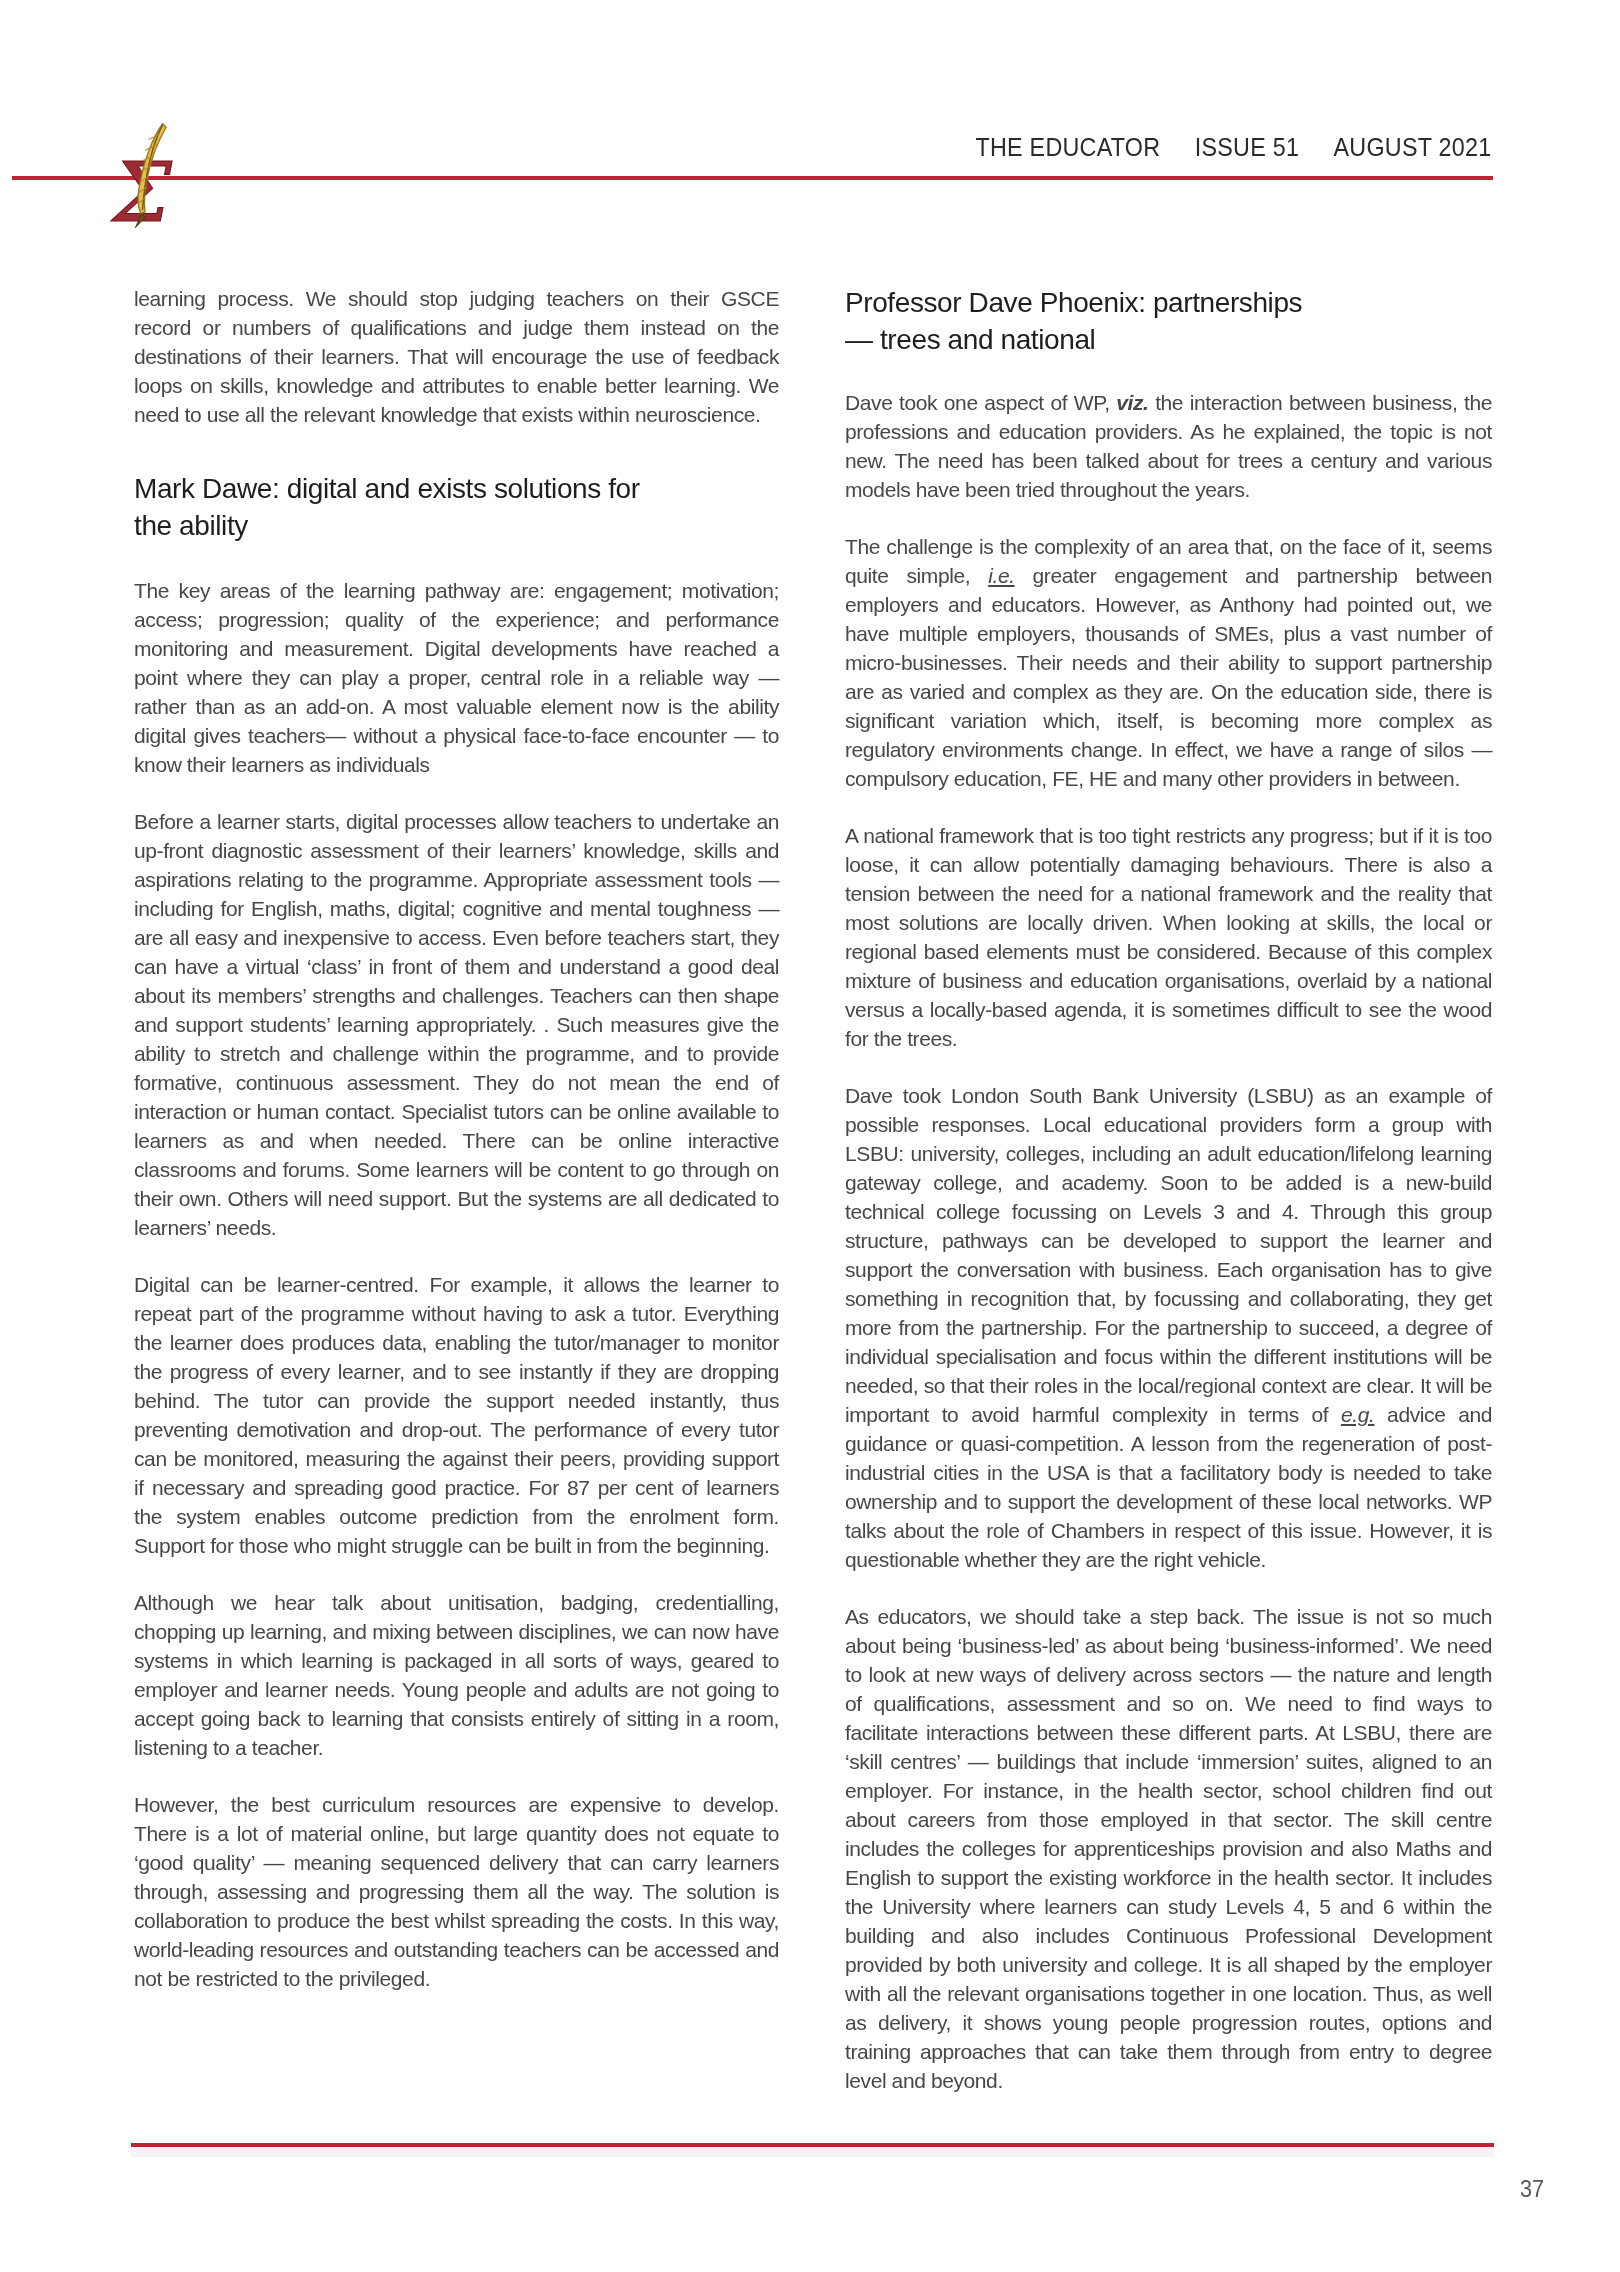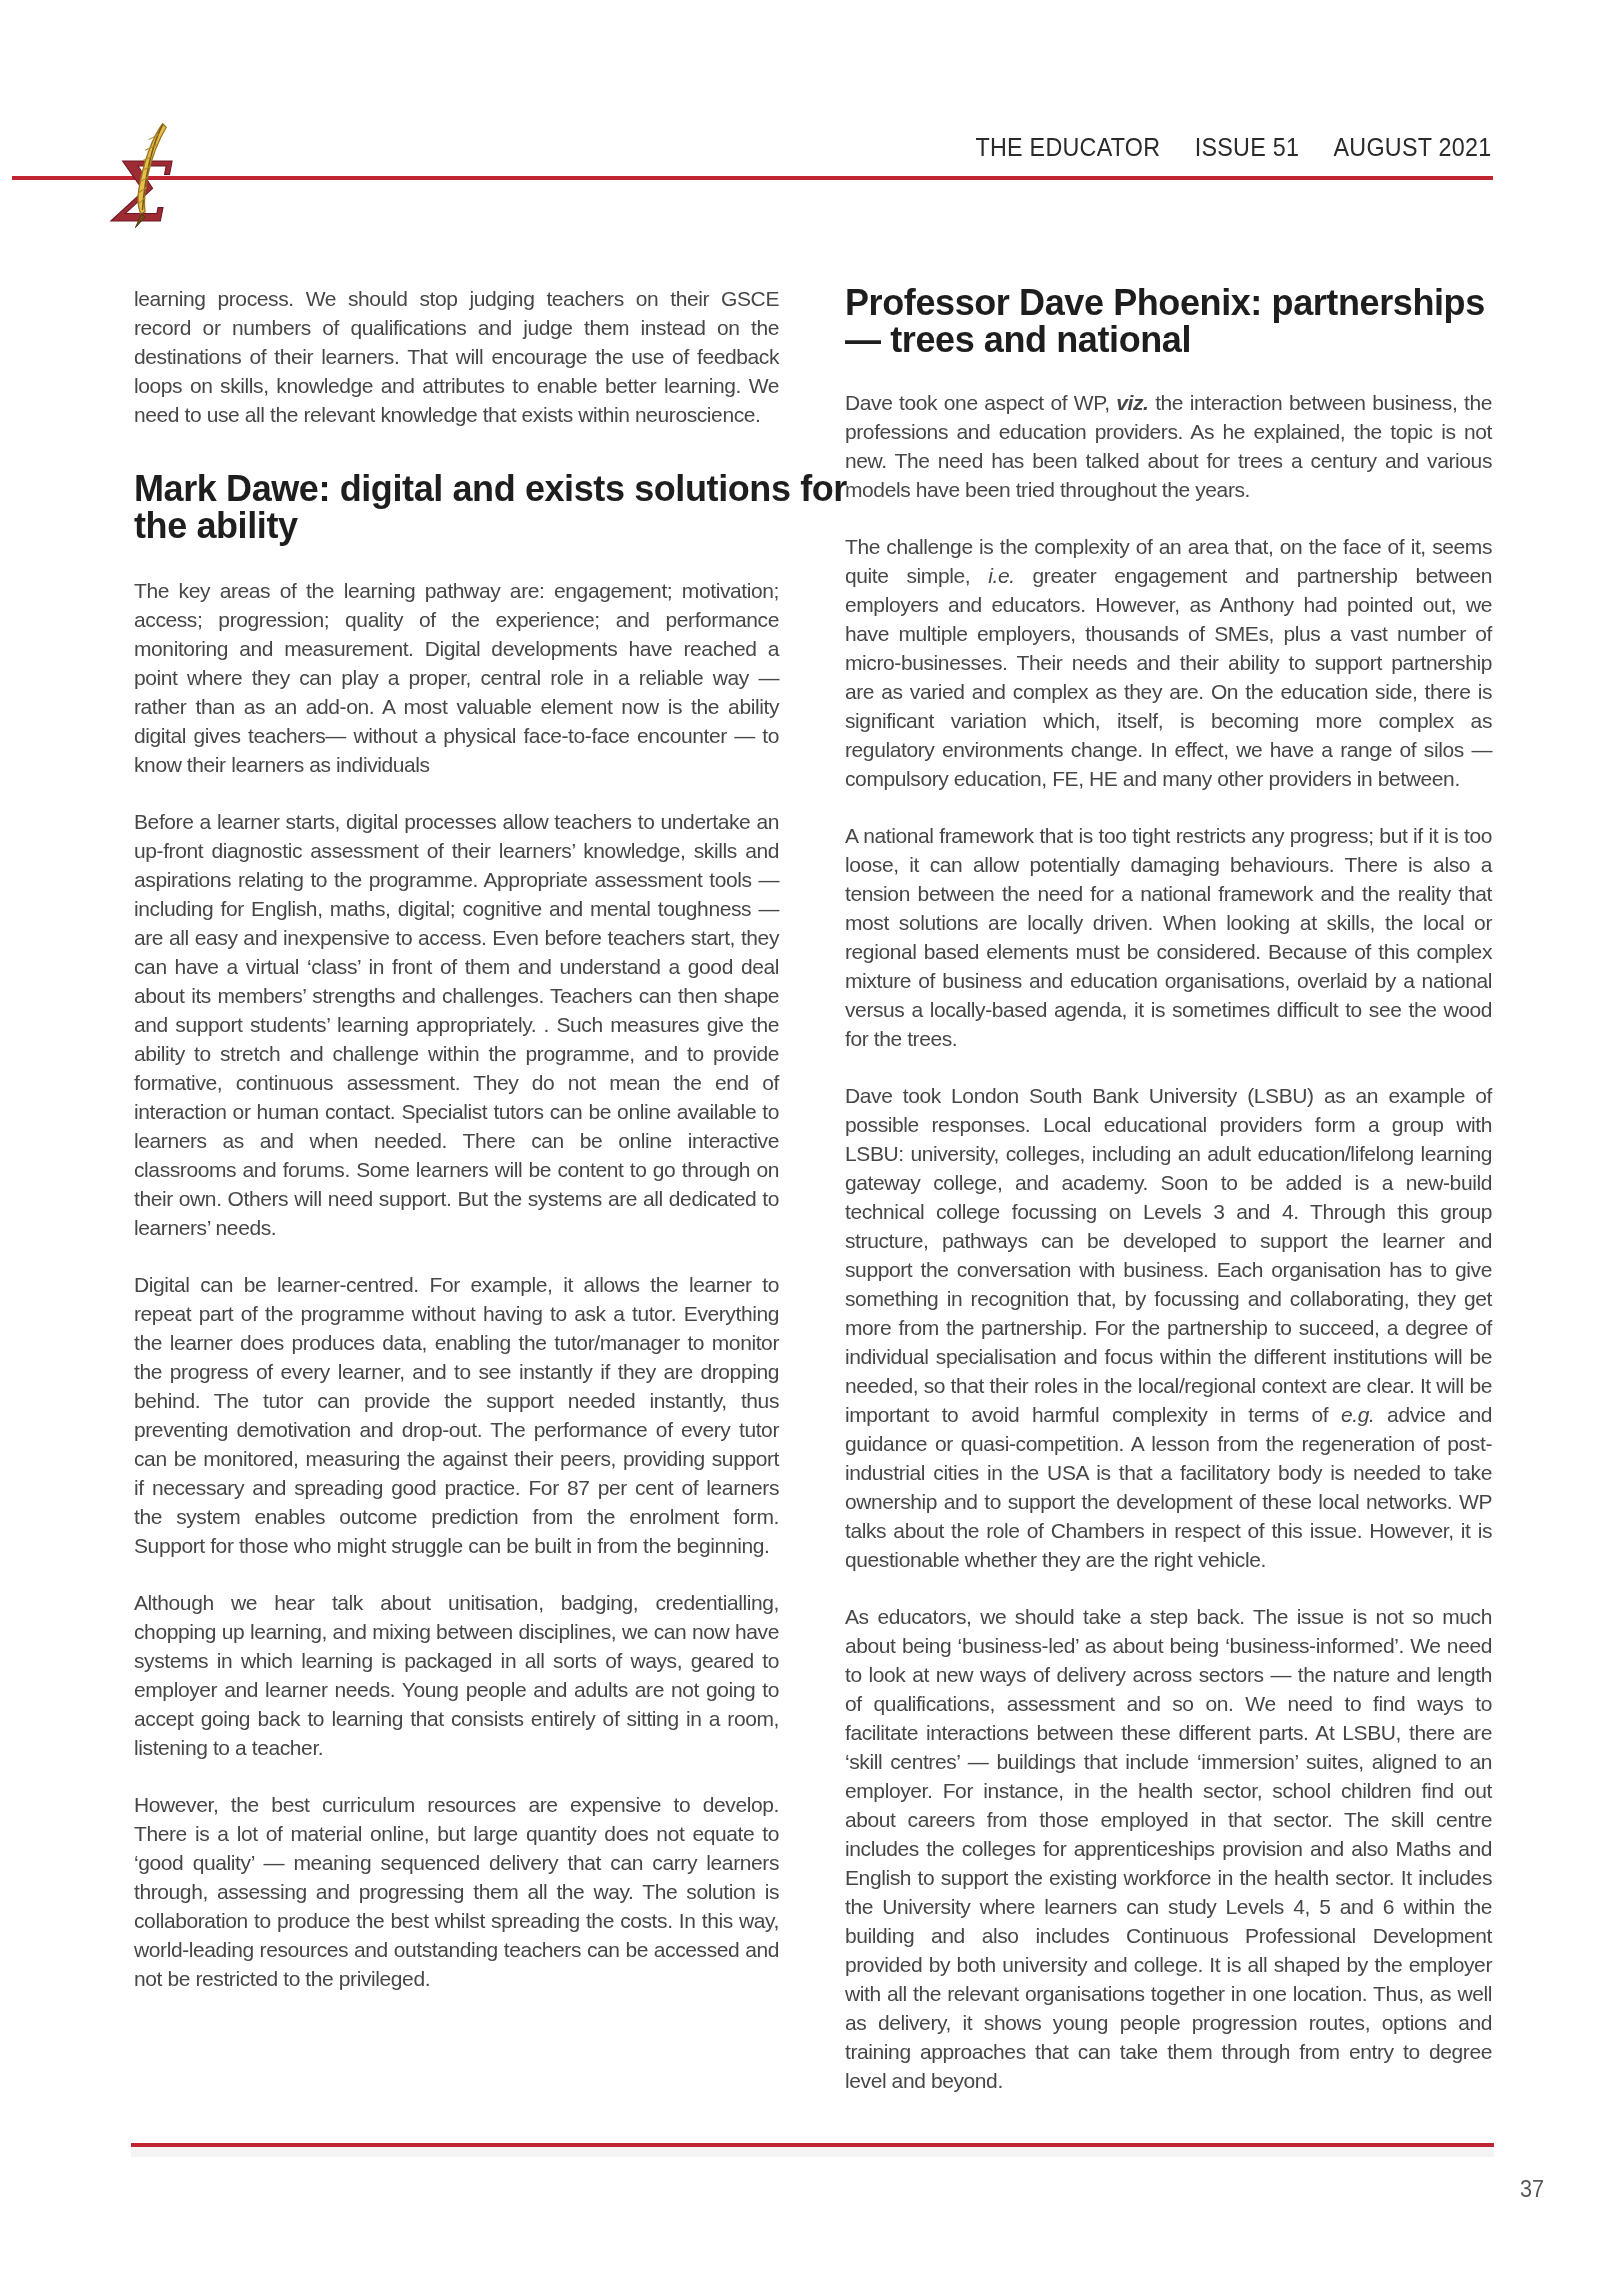--- a/index.html
+++ b/index.html
@@ -20,27 +20,27 @@
     transform:scaleX(0.88); transform-origin:100% 50%; white-space:nowrap; z-index:1;
   }
   .col {
     position:absolute; top:284px; text-align:justify;
     color:#474747; font-size:21px; line-height:29px; letter-spacing:-0.4px;
   }
   .col-left  { left:134px; width:645px; }
   .col-right { left:845px; width:647px; }
   .col p { margin:0 0 28px 0; }
   .col h2 {
-    margin:0; font-size:36px; line-height:37px; color:#1e1e1e;
-    letter-spacing:-0.4px; font-weight:700; text-align:left;
+    margin:0; font-size:28px; line-height:37px; color:#1e1e1e;
+    letter-spacing:-0.4px; font-weight:400; text-align:left;
   }
   .col-left  h2 { margin:41px 0 32px 0; }
   .col-right h2 { margin:0 0 30px 0; }
   .hline { display:block; white-space:nowrap; }
-  .seg-i  { font-style:italic; }
+  .seg-i  { font-style:italic;text-decoration:underline; }
   .seg-bi { font-style:italic; font-weight:bold; }
   .bottom-rule {
     position:absolute; left:131px; top:2143px; width:1363px; height:4.4px;
     background:#bf2433;
   }
   .bottom-shadow {
     position:absolute; left:131px; top:2147px; width:1363px; height:9.7px;
     background:#f4f4f5;
   }
   .page-number {

